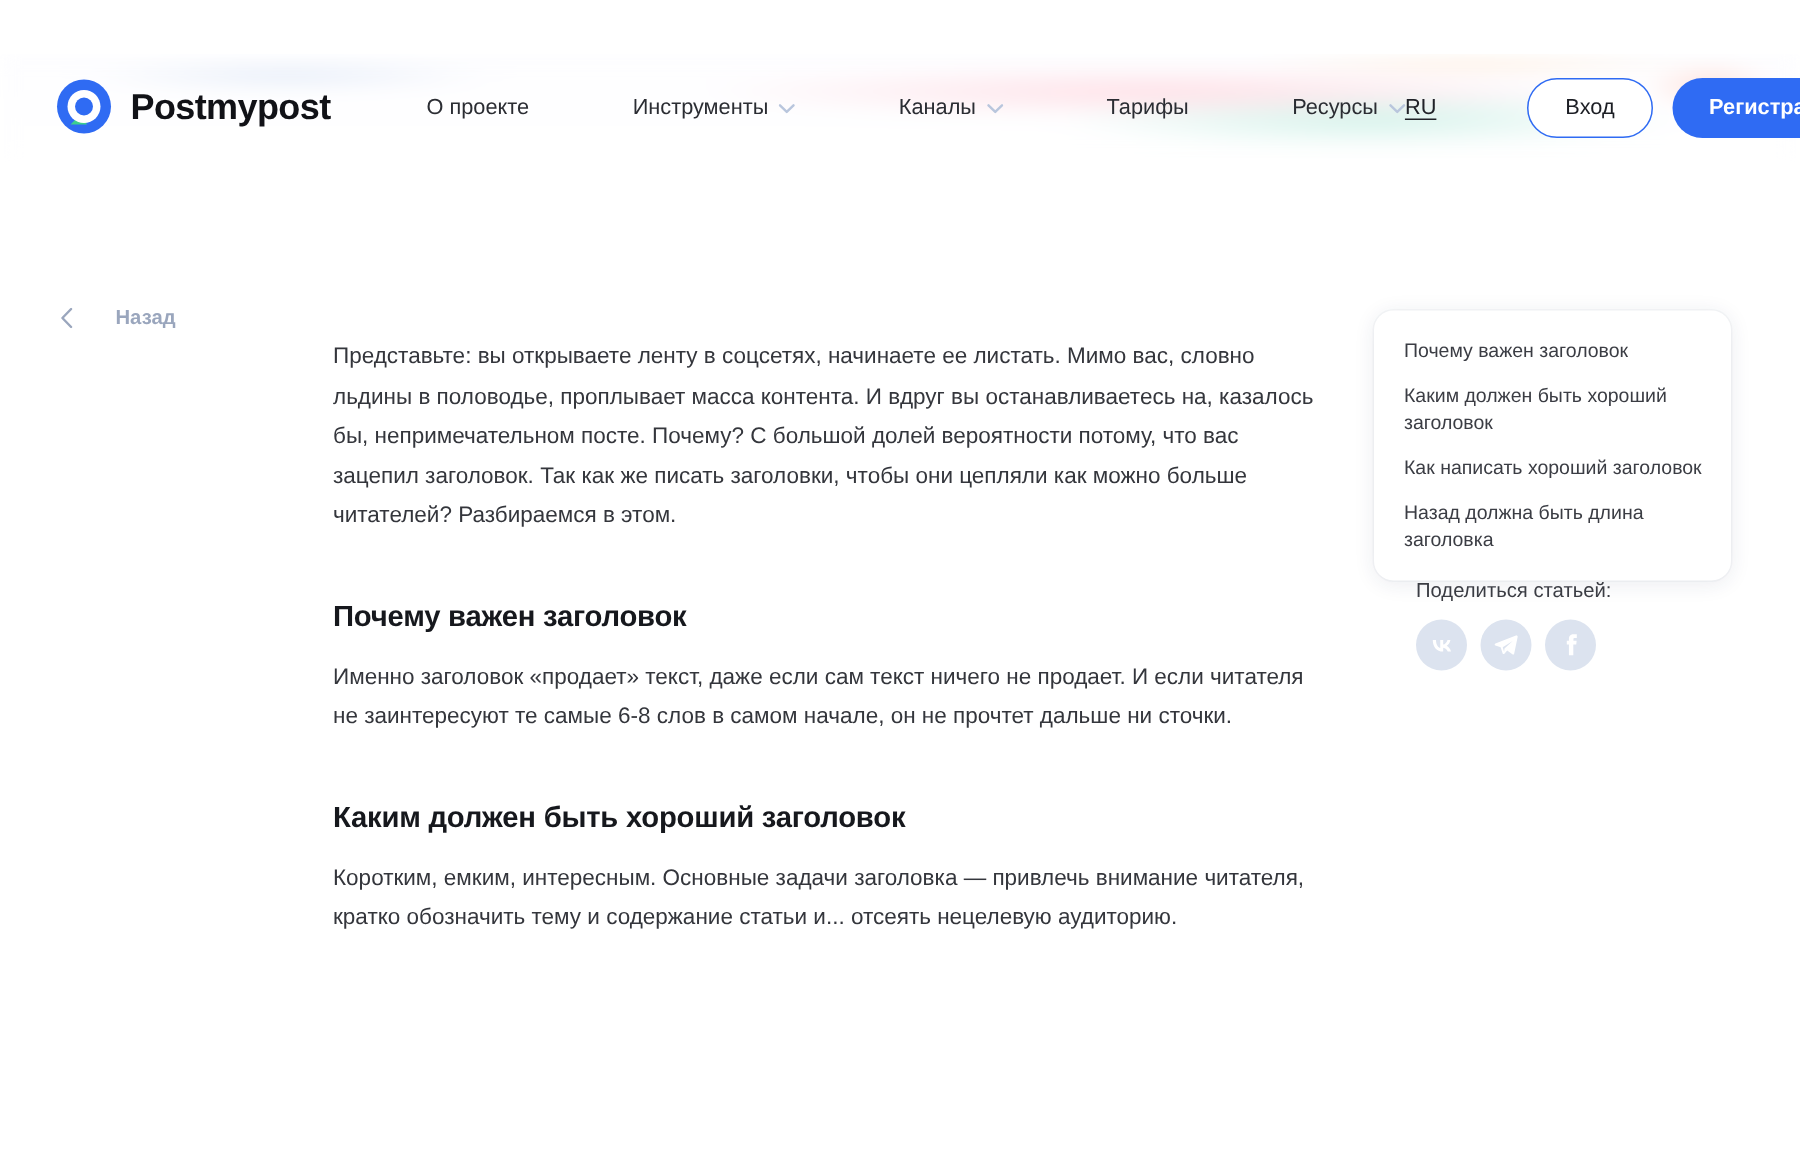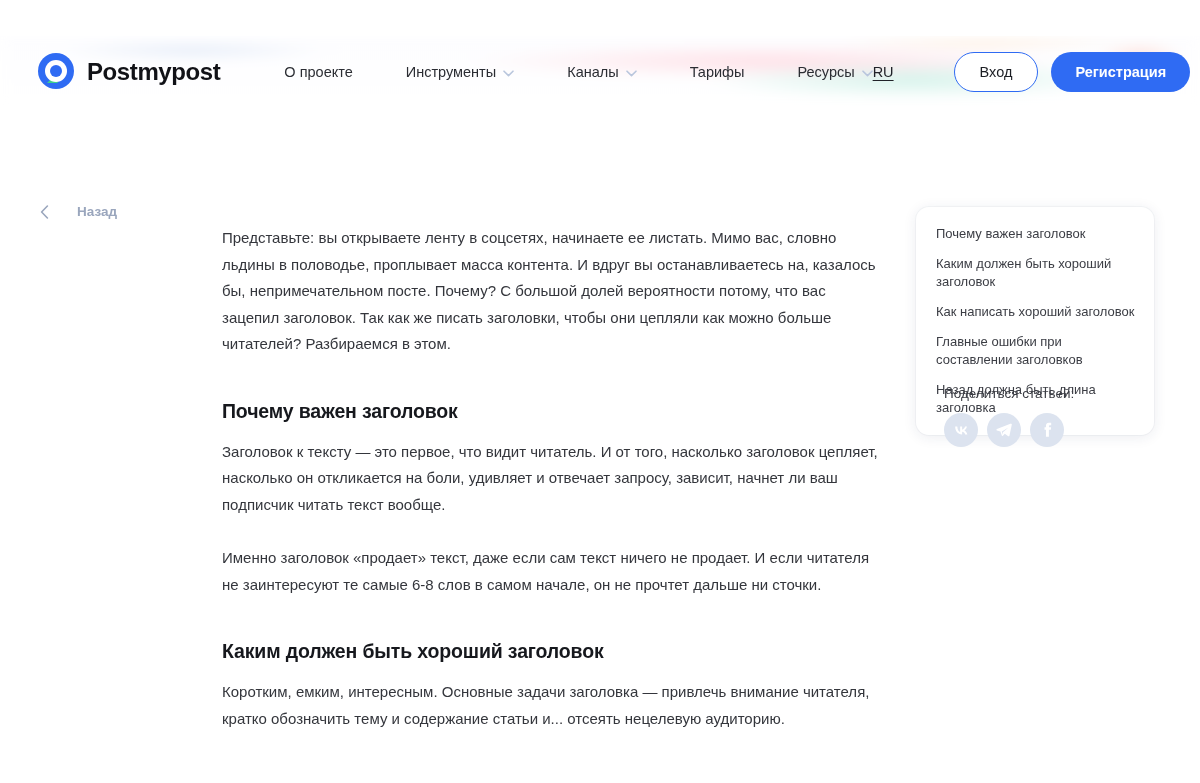--- a/index.html
+++ b/index.html
@@ -68,21 +68,21 @@
     letter-spacing: -0.4px;
     color: #111217;
     white-space: nowrap;
   }
 
   
   .nav {
     display: flex;
     align-items: center;
     margin-left: 64px;
-    gap: 1px;
+    gap: 17px;
     flex: 1 1 auto;
   }
   .nav-item {
     display: flex;
     align-items: center;
     gap: 7px;
     font-size: 14.5px;
     color: #2b2d33;
     white-space: nowrap;
     cursor: pointer;
@@ -309,33 +309,31 @@
         </svg>
     </span>
     <span>Назад</span>
   </a>
 
   <article class="article">
 
     <p>Представьте: вы открываете ленту в соцсетях, начинаете ее листать. Мимо вас, словно льдины в половодье, проплывает масса контента. И вдруг вы останавливаетесь на, казалось бы, непримечательном посте. Почему? С большой долей вероятности потому, что вас зацепил заголовок. Так как же писать заголовки, чтобы они цепляли как можно больше читателей? Разбираемся в этом.</p>
 
     <h2 class="sec-gap">Почему важен заголовок</h2>
-    <p>Заголовок к тексту — это первое, что видит читатель. И от того, насколько заголовок цепляет, насколько он откликается на боли, удивляет и отвечает запросу, зависит, начнет ли ваш подписчик читать текст вообще.</p>
     <p>Именно заголовок «продает» текст, даже если сам текст ничего не продает. И если читателя не заинтересуют те самые 6-8 слов в самом начале, он не прочтет дальше ни сточки.</p>
 
     <h2 class="sec-gap">Каким должен быть хороший заголовок</h2>
     <p>Коротким, емким, интересным. Основные задачи заголовка — привлечь внимание читателя, кратко обозначить тему и содержание статьи и... отсеять нецелевую аудиторию.</p>
 
   </article>
 
   <aside class="toc">
     <div class="toc-item">Почему важен заголовок</div>
     <div class="toc-item">Каким должен быть хороший заголовок</div>
     <div class="toc-item">Как написать хороший заголовок</div>
-    <div class="toc-item">Главные ошибки при составлении заголовков</div>
     <div class="toc-item">Назад должна быть длина заголовка</div>
   </aside>
 
   <section class="share">
     <div class="share-label">Поделиться статьей:</div>
     <div class="share-icons">
 
       <button class="share-btn">
         <span>
           <svg width="19" height="19" viewBox="0 0 24 24" fill="#ffffff">

